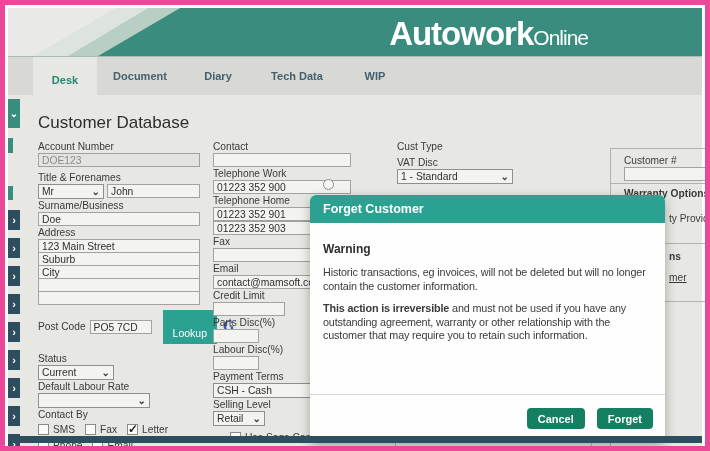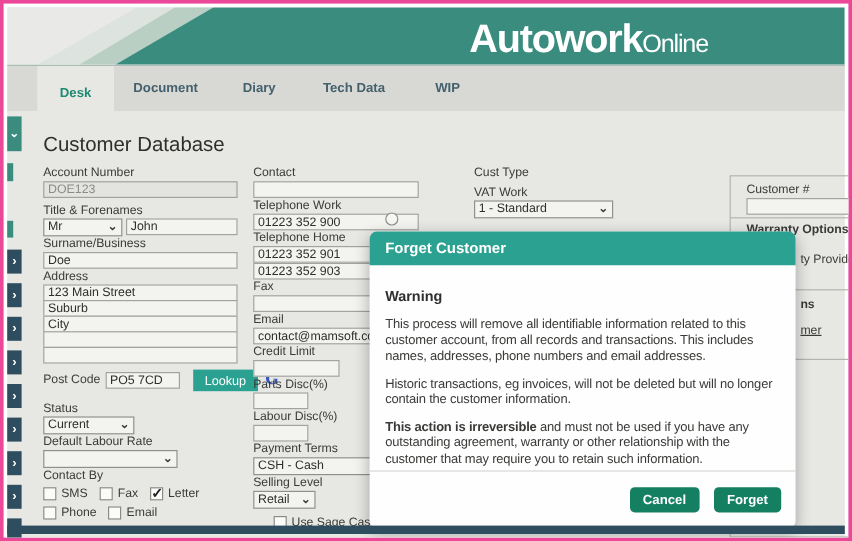--- a/index.html
+++ b/index.html
@@ -1,17 +1,17 @@
 <!DOCTYPE html>
 <html><head>
 <meta charset="utf-8">
 <style>
   * { margin:0; padding:0; box-sizing:border-box; }
   body { font-family:"Liberation Sans", sans-serif; background:#fff; }
-  #frame { position:relative; width:710px; height:451px; background:#fff; border:3px solid #ec4899; overflow:hidden; }
+  #frame { position:relative; width:710px; height:451px; background:#fff; border:5px solid #ec4899; overflow:hidden; }
 
   
   .header { position:absolute; left:3px; top:3px; right:3px; height:49px; background:#e9eae8; border-bottom:1px solid #a9bcb6; }
   .decor1 { position:absolute; inset:0; background:#dde3de; clip-path:polygon(25px 100%,108px 0,140px 0,60px 100%); }
   .decor2 { position:absolute; inset:0; background:#b9cfc4; clip-path:polygon(60px 100%,140px 0,172px 0,90px 100%); }
   .header-teal { position:absolute; inset:0; background:#3a8d7e; clip-path:polygon(90px 100%,172px 0,100% 0,100% 100%); }
   .logo { position:absolute; top:7px; right:114px; color:#fff; display:flex; align-items:baseline; letter-spacing:-1px; }
   .logo-a { font-size:33px; font-weight:700; }
   .logo-o { font-size:21px; font-weight:400; }
 
@@ -39,21 +39,21 @@
   .inp.dis { background:#e3e4e0; color:#8b8c89; }
   .sel { height:15px; background:#f3f4f0; border:1px solid #8f908c; display:flex; align-items:center; justify-content:space-between; padding:0 3px; font-size:10.3px; color:#2e2f2c; }
   .chev::after { content:"\2304"; font-size:10px; font-weight:700; color:#3a3b38; line-height:4px; }
   .row { display:flex; }
   .cb { width:11px; height:11px; background:#fbfcf9; border:1px solid #8a8b87; position:relative; }
   .cb.on::after { content:"\2713"; position:absolute; left:0px; top:-3px; font-size:12px; font-weight:700; color:#222; }
   .cblbl { font-size:10.2px; color:#3a3b38; margin:0 10px 0 4px; line-height:13px; }
   .radio { position:absolute; width:11px; height:11px; border-radius:50%; border:1px solid #8e8f8b; background:#f6f7f3; }
 
   
-  .btn-lookup { height:18px; background:#2ba191; color:#fff; border:none; font-family:"Liberation Sans",sans-serif; font-size:10.5px; padding:4px 10px; margin-left:11px; }
+  .btn-lookup { height:18px; background:#2ba191; color:#fff; border:none; font-family:"Liberation Sans",sans-serif; font-size:10.5px; padding:17px 10px; margin-left:11px; }
   .g-icon { font-family:"DejaVu Serif", serif; font-size:13px; font-weight:700; color:#3758bd; margin-left:6px; line-height:18px; }
 
   
   .rpanel { position:absolute; left:605px; top:143px; width:130px; height:302px; border:1px solid #b3b4b0; z-index:2; }
   .rpanel .divider { position:absolute; left:0; right:0; height:1px; background:#b3b4b0; }
   .frag { position:absolute; font-size:10.2px; color:#3a3b38; white-space:nowrap; }
   .frag.b { font-weight:700; }
 
   
   .vline { position:absolute; width:1px; background:#b8b9b5; z-index:1; }
@@ -192,21 +192,21 @@
       </div>
     <div class="row" style="margin-top:5px; margin-left:17px; align-items:center; width:160px;">
       <span class="cb"></span>
         <span class="cblbl">Use Sage Cash Account</span>
     </div>
   </div>
   <span class="radio" style="left:318px; top:174px;"></span>
 
   <div class="col" style="left:392px; top:135px; width:116px;">
     <div class="lbl">Cust Type</div>
-    <div class="lbl" style="margin-top:4px;">VAT Work</div>
+    <div class="lbl" style="margin-top:4px;">VAT Disc</div>
     <div class="sel">
         <span>1 - Standard</span>
         <span class="chev"></span>
       </div>
   </div>
 
   <div class="rpanel">
     <div class="lbl" style="position:absolute; left:13px; top:5px;">Customer #</div>
     <input class="inp" style="position: absolute; left: 13px; top: 18px; width: 88px;" value="">
     <div class="divider" style="top:34px;"></div>
@@ -217,21 +217,20 @@
     <div class="frag" style="left:58px; top:123px;text-decoration:underline;">mer</div>
     <div class="divider" style="top:152px;"></div>
   </div>
 
   <div class="modal">
     <div class="modal-header">
       <span class="modal-title">Forget Customer</span>
     </div>
     <div class="modal-body">
       <div class="warn-h">Warning</div>
-      <p class="mp">This process will remove all identifiable information related to this customer account, from all records and transactions. This includes names, addresses, phone numbers and email addresses.</p>
       <p class="mp">Historic transactions, eg invoices, will not be deleted but will no longer contain the customer information.</p>
       <p class="mp"><b>This action is irreversible</b><span> and must not be used if you have any outstanding agreement, warranty or other relationship with the customer that may require you to retain such information.</span></p>
     </div>
     <div class="modal-footer">
       <button class="mbtn">Cancel</button>
       <button class="mbtn">Forget</button>
     </div>
   </div>
 
   <div class="bottombar"></div>

